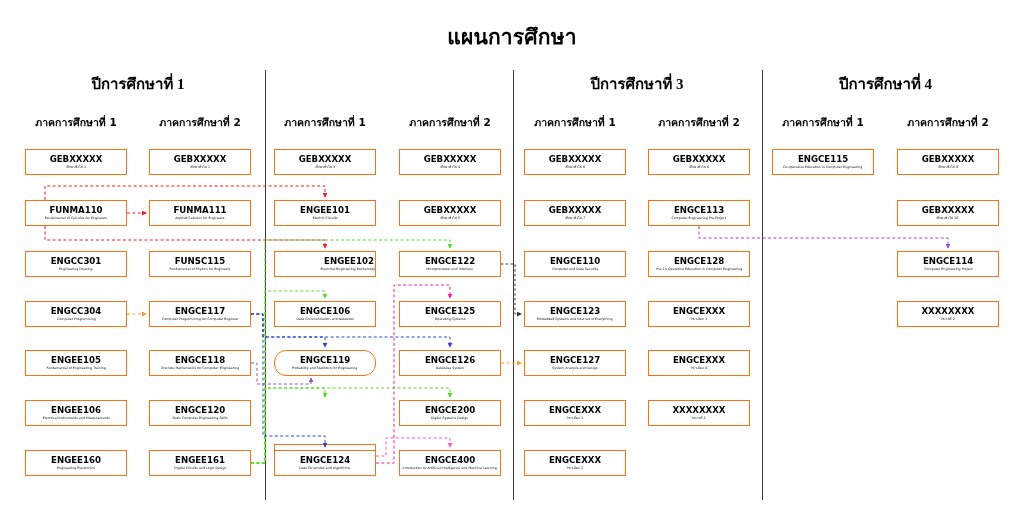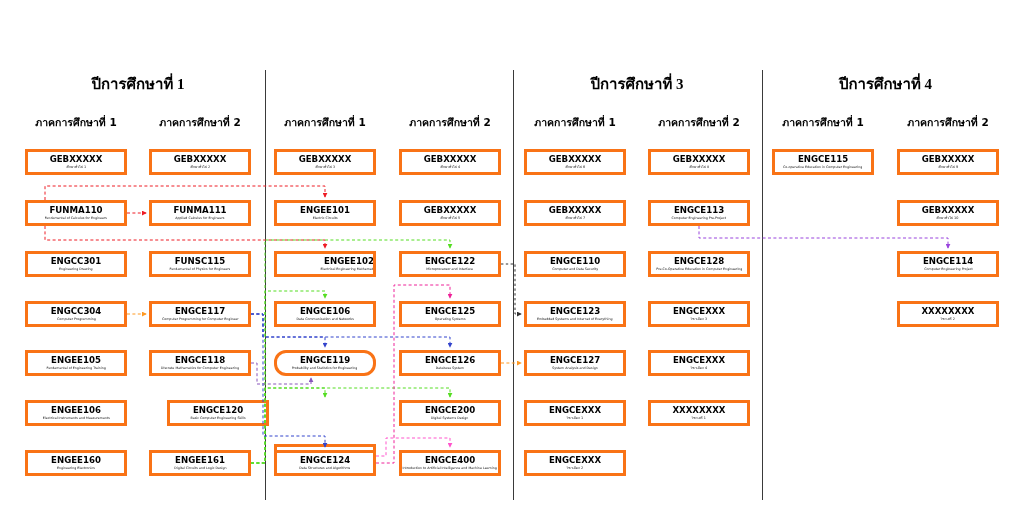--- a/index.html
+++ b/index.html
@@ -39,21 +39,21 @@
     position:absolute;
     width:1px;background:#3a3a3a;
     top:70px;height:430px;
   }
 
   
   .course{
     position:absolute;
     width:102px;height:26px;
     box-sizing:border-box;
-    border:3px solid #f97316;
+    border:1px solid #f97316;
     background:#ffffff;
     display:flex;flex-direction:column;
     align-items:center;justify-content:center;
     overflow:hidden;
   }
   .course .code{
     font-size:8.6px;font-weight:bold;color:#000;
     line-height:10px;white-space:nowrap;
   }
   .course .name{
@@ -70,20 +70,21 @@
     position:absolute;left:0;top:0;
     width:1024px;height:525px;
     pointer-events:none;
   }
 </style>
 </head>
 <body>
 
 <div id="root">
 
+  <div class="page-title">แผนการศึกษา</div>
 
   <div class="year-head" id="yh0" style="left: 28px; width: 220px;">ปีการศึกษาที่ 1</div>
   <div class="year-head" id="yh2" style="left: 527px; width: 220px;">ปีการศึกษาที่ 3</div>
   <div class="year-head" id="yh3" style="left: 775.5px; width: 220px;">ปีการศึกษาที่ 4</div>
 
   <div class="sem-head" id="sh0" style="left: 6px; width: 140px;">ภาคการศึกษาที่ 1</div>
   <div class="sem-head" id="sh1" style="left: 130px; width: 140px;">ภาคการศึกษาที่ 2</div>
   <div class="sem-head" id="sh2" style="left: 255px; width: 140px;">ภาคการศึกษาที่ 1</div>
   <div class="sem-head" id="sh3" style="left: 380px; width: 140px;">ภาคการศึกษาที่ 2</div>
   <div class="sem-head" id="sh4" style="left: 505px; width: 140px;">ภาคการศึกษาที่ 1</div>
@@ -137,21 +138,21 @@
         <div class="name">Fundamental of Physics for Engineers</div>
       </div>
       <div class="course" style="left: 149px; top: 301px;">
         <div class="code">ENGCE117</div>
         <div class="name">Computer Programming for Computer Engineer</div>
       </div>
       <div class="course" style="left: 149px; top: 350px;">
         <div class="code">ENGCE118</div>
         <div class="name">Discrete Mathematics for Computer Engineering</div>
       </div>
-      <div class="course" style="left: 167px; top: 400px;">
+      <div class="course" style="left: 149px; top: 400px;">
         <div class="code">ENGCE120</div>
         <div class="name">Basic Computer Engineering Skills</div>
       </div>
       <div class="course" style="left: 149px; top: 450px;">
         <div class="code">ENGEE161</div>
         <div class="name">Digital Circuits and Logic Design</div>
       </div>
       <div class="course thai" style="left: 274px; top: 149px;">
         <div class="code">GEBXXXXX</div>
         <div class="name">ศึกษาทั่วไป 3</div>

